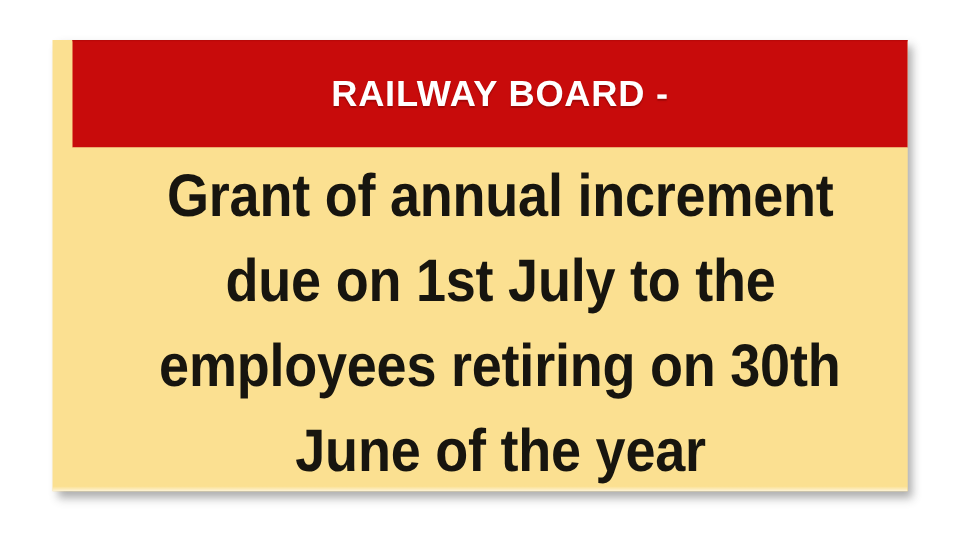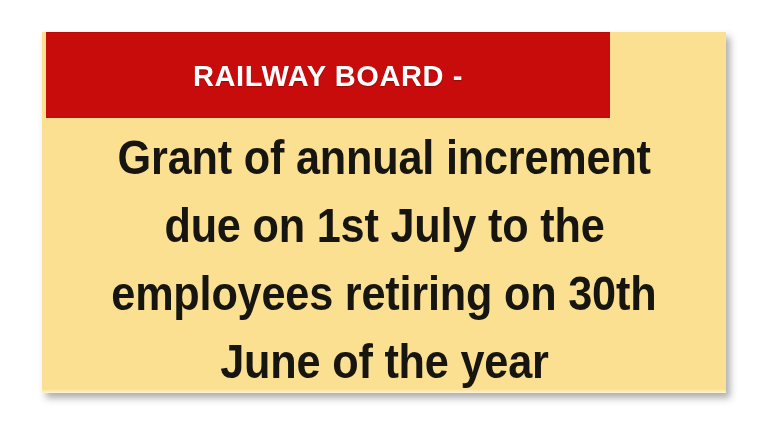--- a/index.html
+++ b/index.html
@@ -30,23 +30,23 @@
     height: 361px;
     box-sizing: border-box;
     background: #fbe091;
     box-shadow: 4px 5px 7px rgba(60, 60, 60, 0.42);
     overflow: hidden;
   }
 
   
   .banner {
     position: absolute;
-    left: 4px;
+    left: 16px;
     top: 0;
-    width: 564px;
+    width: 684px;
     height: 86px;
     background: #c80b0b;
     border-top: 1px solid #b90909;
     box-sizing: border-box;
     display: flex;
     flex-direction: column;
     align-items: center;
     justify-content: center;
   }
 
@@ -58,21 +58,21 @@
     line-height: 36px;
     letter-spacing: 0.6px;
     text-align: center;
     white-space: nowrap;
     text-shadow: 0 1px 1px rgba(80, 0, 0, 0.35);
   }
 
   
   .body-area {
     position: absolute;
-    left: 0;
+    left: 16px;
     top: 86px;
     width: 684px;
     height: 275px;
     background: #fbe091;
     display: flex;
     flex-direction: column;
     align-items: center;
     justify-content: flex-start;
     padding-top: 6px;
     box-sizing: border-box;

